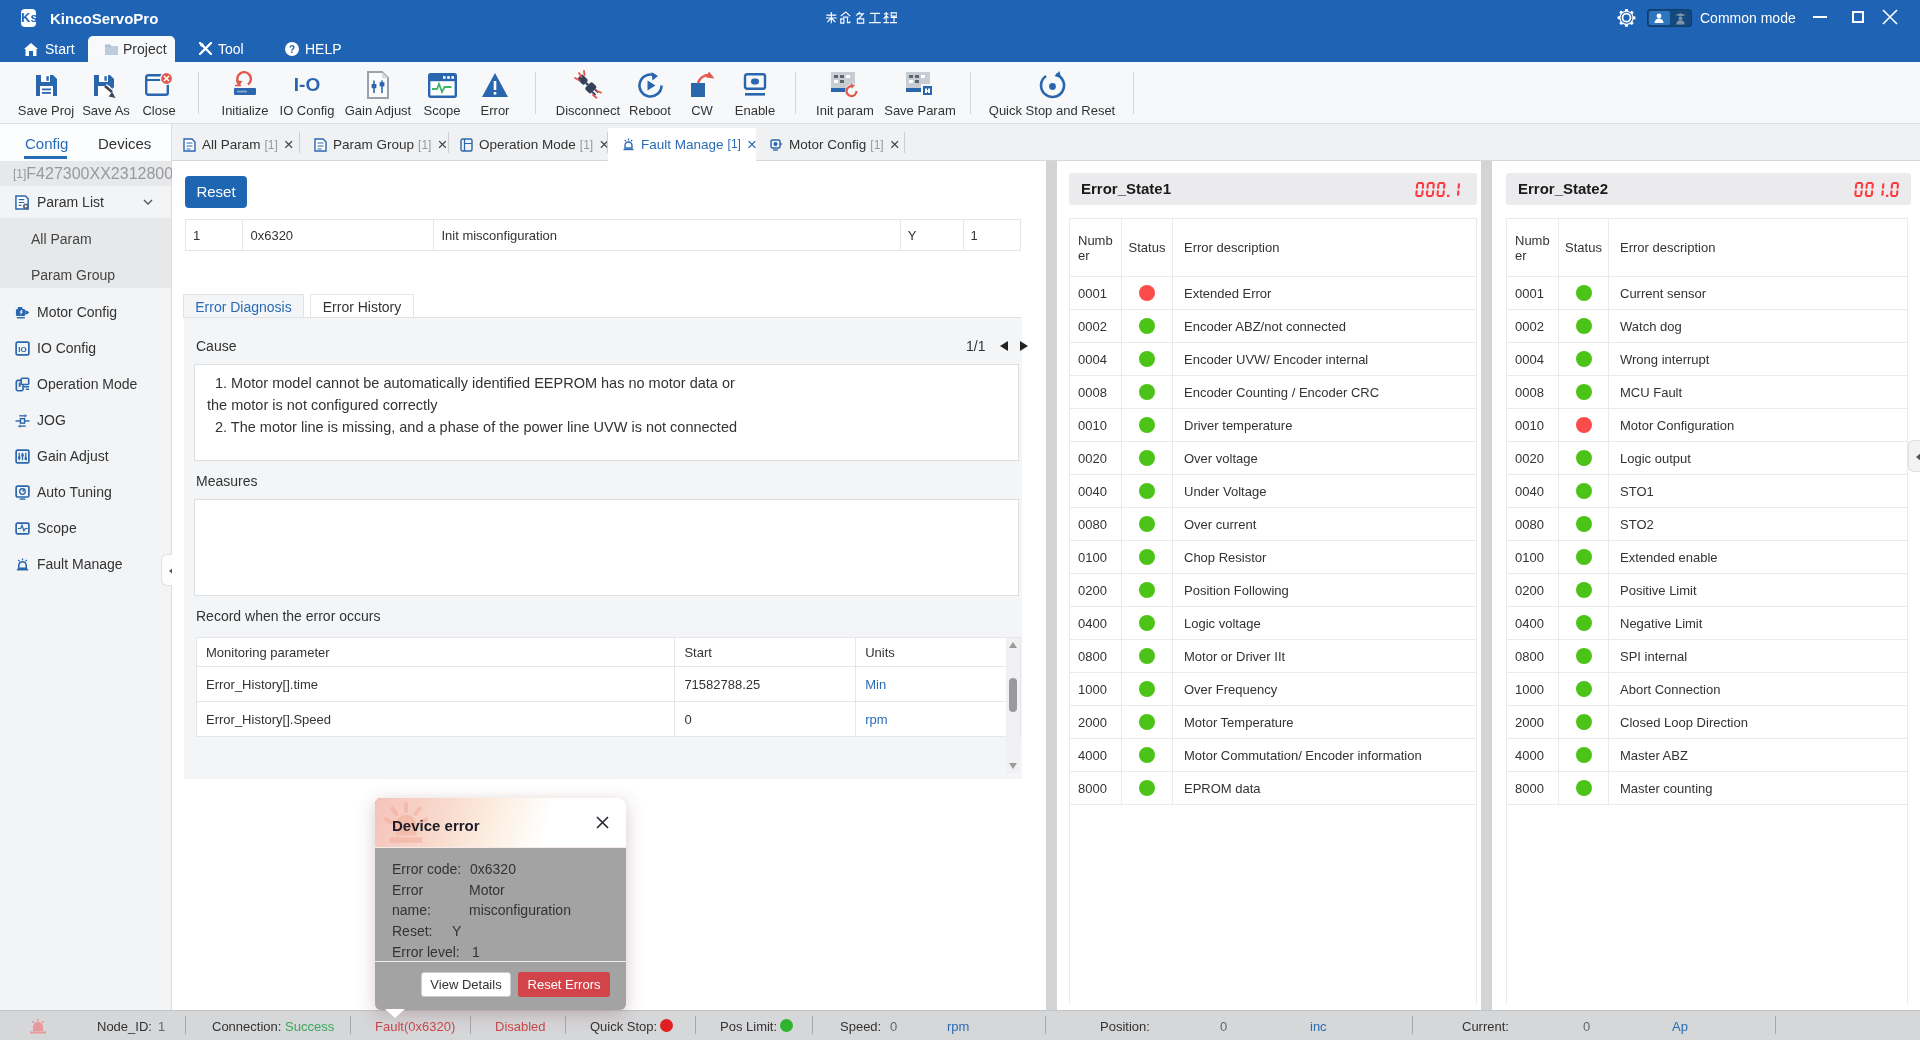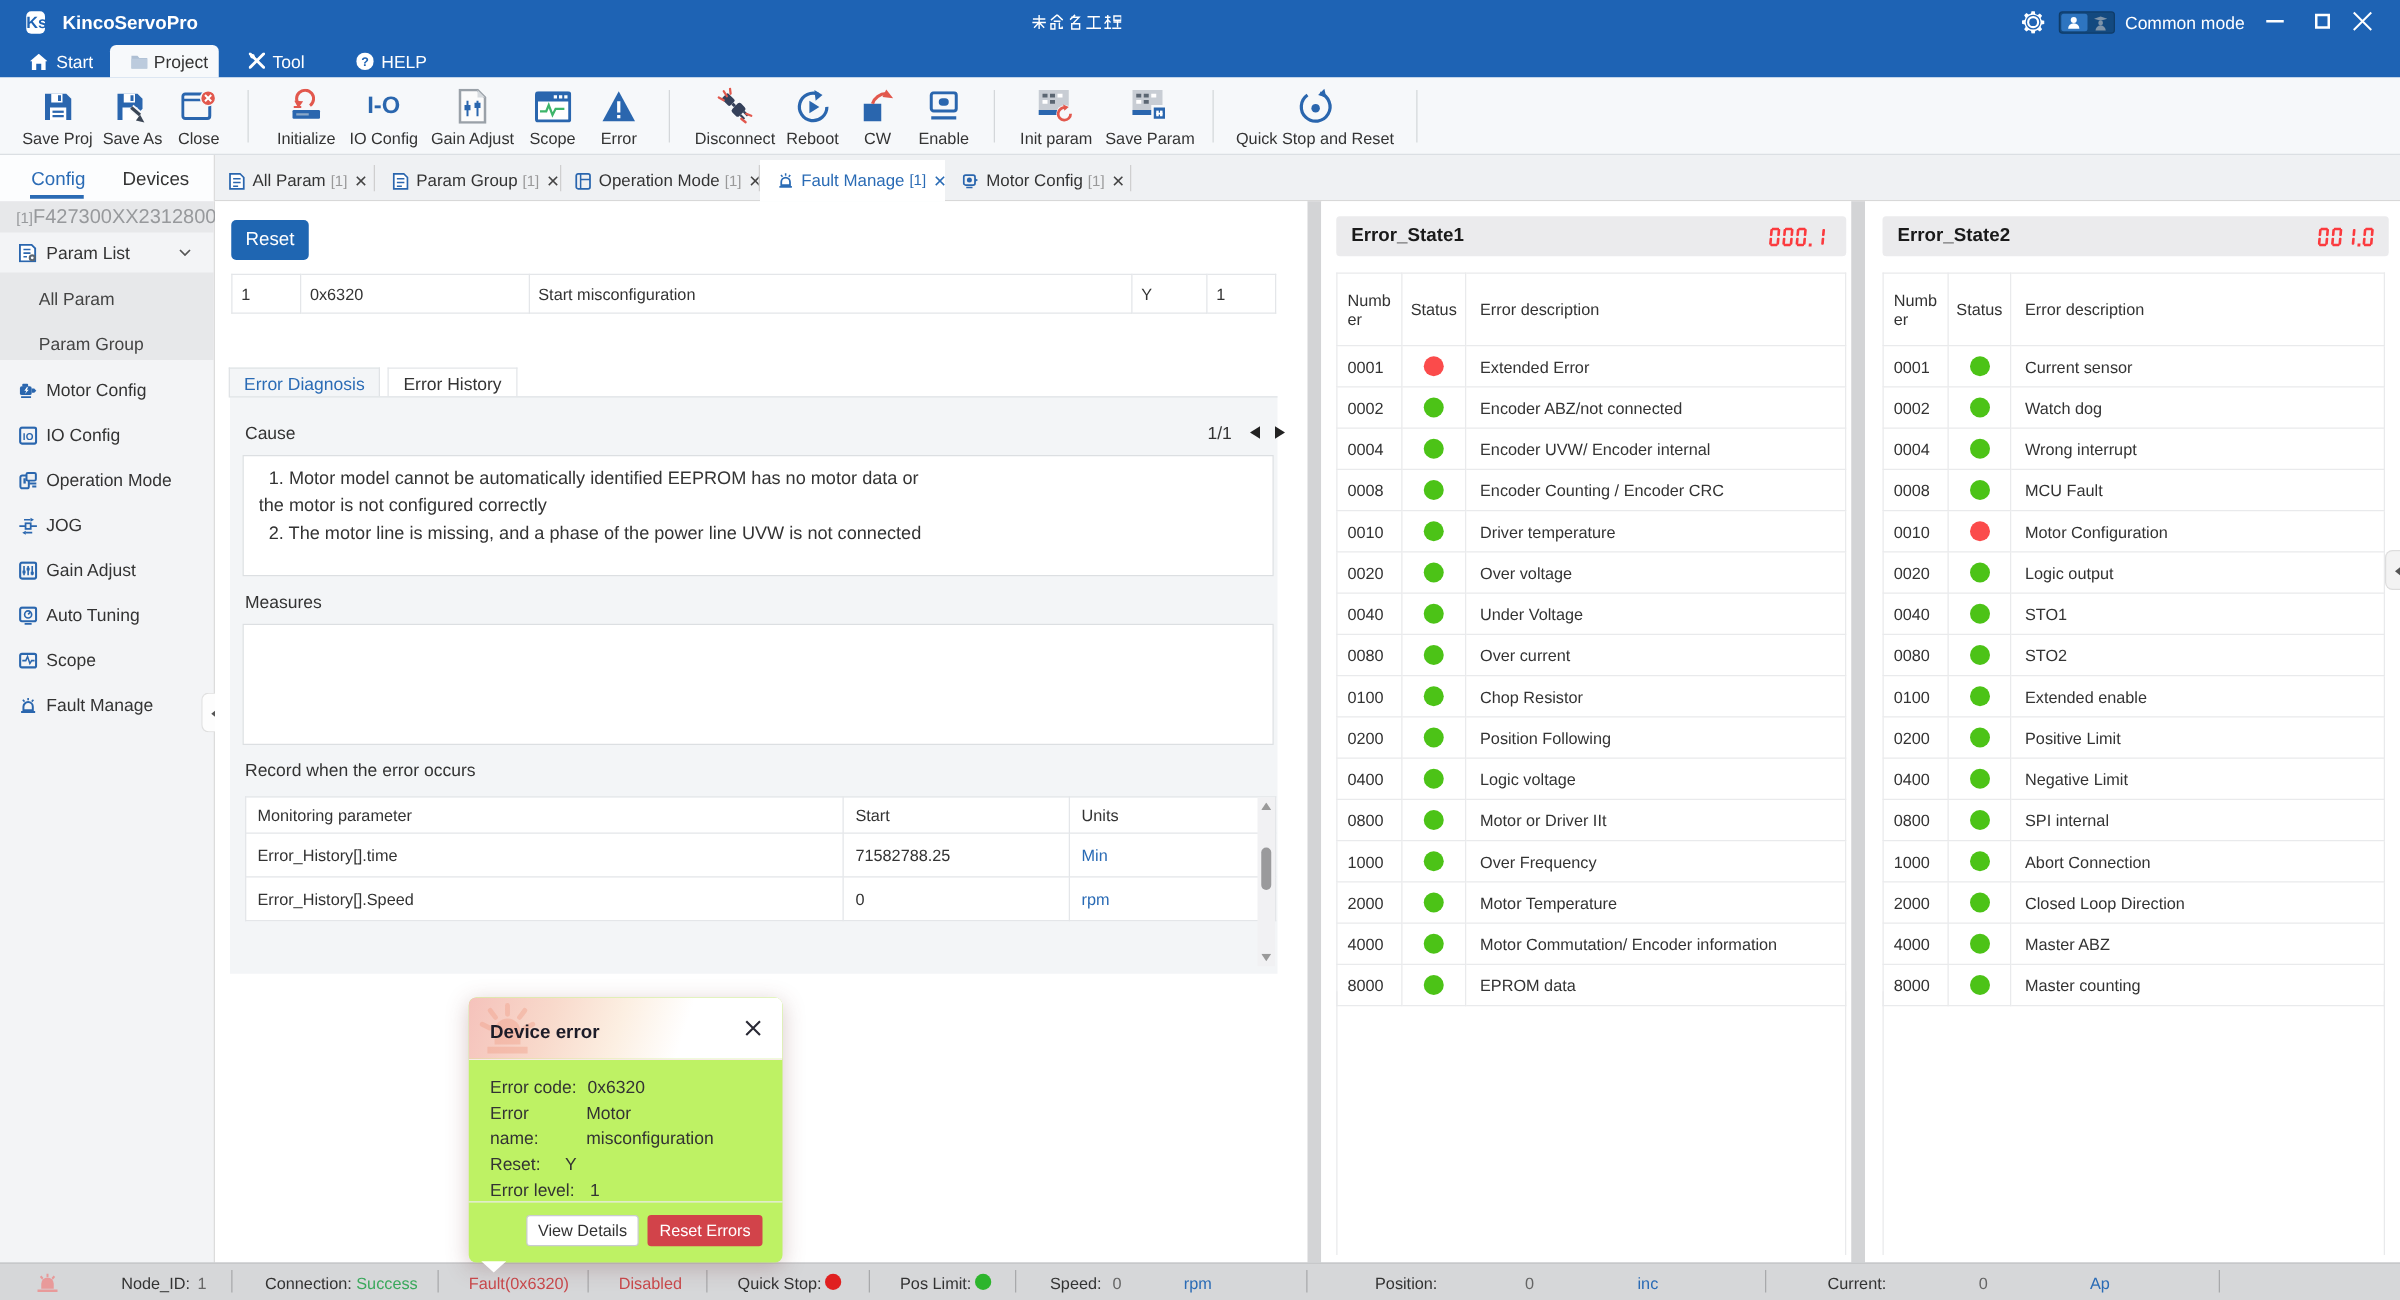--- a/index.html
+++ b/index.html
@@ -91,21 +91,21 @@
 
 
 #statusbar{left:0;top:1010px;width:1920px;height:30px;background:#d6d7d9;border-top:1px solid #c2c3c5}
 .st{position:absolute;top:8px;font-size:13px;color:#333;white-space:nowrap}
 .stv{color:#666}
 .ssep{position:absolute;top:5px;width:1px;height:18px;background:#a8a9ab}
 .st.blue{color:#2a6bb5}
 .sdot{position:absolute;top:8px;width:13px;height:13px;border-radius:50%}
 
 
-#popup{left:375px;top:798px;width:251px;height:212px;background:#bef264;border-radius:6px;box-shadow:0 4px 18px rgba(120,60,60,.28)}
+#popup{left:375px;top:798px;width:251px;height:212px;background:#a3a3a3;border-radius:6px;box-shadow:0 4px 18px rgba(120,60,60,.28)}
 #popup-head{position:absolute;left:0;top:0;width:251px;height:50px;border-radius:6px 6px 0 0;background:linear-gradient(108deg,#f5c2bb 0%,#f8d9cb 26%,#fcefe2 48%,#fff 68%);border-bottom:1px solid #f6ebe8;overflow:hidden}
 #popup-title{position:absolute;left:17px;top:19px;font-weight:bold;font-size:15px;color:#1c1c28}
 .prow{position:absolute;left:392px;font-size:14px;color:#333}
 </style>
 </head>
 <body>
 <div id="app">
 
 <div id="titlebar" class="abs"></div>
 <div id="logo" class="abs">Ks</div>
@@ -513,21 +513,21 @@
   <div class="dsep" style="left:732px"></div>
 </div>
 
 <div id="main" class="abs">
   <div id="btn-reset">Reset</div>
   <table id="tbl1">
     <tbody>
     <tr>
             <td>1</td>
             <td>0x6320</td>
-            <td>Start misconfiguration</td>
+            <td>Init misconfiguration</td>
             <td>Y</td>
             <td>1</td>
           </tr>
   </tbody>
       </table>
   <div class="etabs">
     <div class="etab" id="etab1">Error Diagnosis</div>
     <div class="etab" id="etab2">Error History</div>
   </div>
   <div id="pane">

